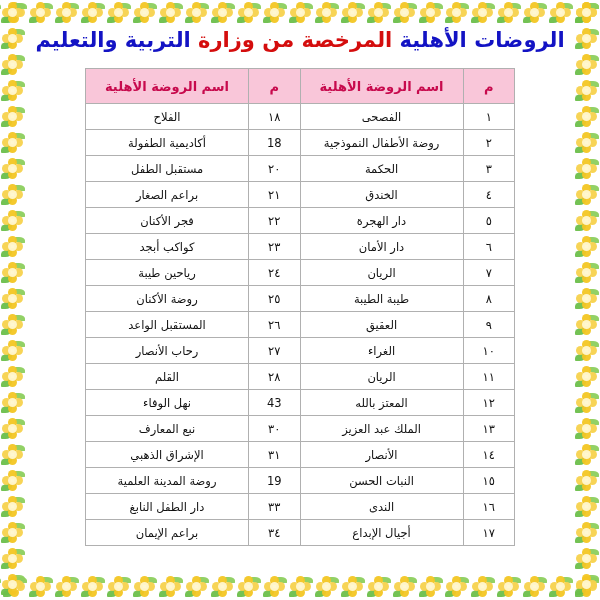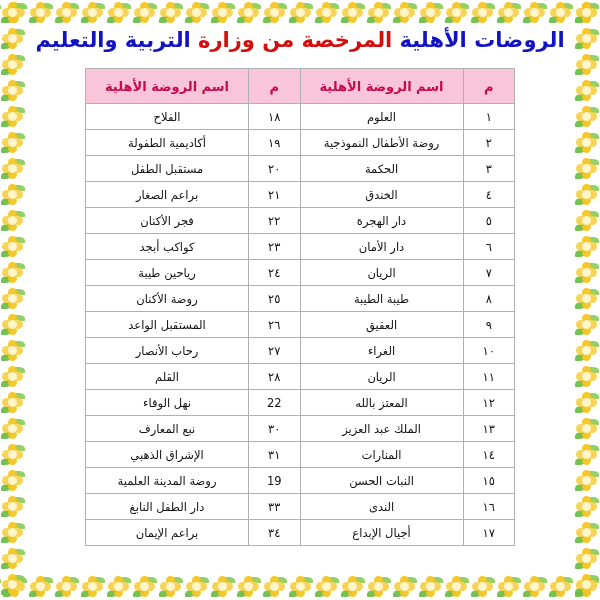--- a/index.html
+++ b/index.html
@@ -984,28 +984,28 @@
           <tr>
             <th>م</th>
             <th>اسم الروضة الأهلية</th>
             <th>م</th>
             <th>اسم الروضة الأهلية</th>
           </tr>
         </thead>
         <tbody id="tbody">
             <tr>
               <td class="num">١</td>
-              <td class="name">العلوم</td>
+              <td class="name">الفصحى</td>
               <td class="num">١٨</td>
               <td class="name">الفلاح</td>
             </tr>
             <tr>
               <td class="num">٢</td>
               <td class="name">روضة الأطفال النموذجية</td>
-              <td class="num">١٩</td>
+              <td class="num">18</td>
               <td class="name">أكاديمية الطفولة</td>
             </tr>
             <tr>
               <td class="num">٣</td>
               <td class="name">الحكمة</td>
               <td class="num">٢٠</td>
               <td class="name">مستقبل الطفل</td>
             </tr>
             <tr>
               <td class="num">٤</td>
@@ -1051,32 +1051,32 @@
             </tr>
             <tr>
               <td class="num">١١</td>
               <td class="name">الريان</td>
               <td class="num">٢٨</td>
               <td class="name">القلم</td>
             </tr>
             <tr>
               <td class="num">١٢</td>
               <td class="name">المعتز بالله</td>
-              <td class="num">22</td>
+              <td class="num">43</td>
               <td class="name">نهل الوفاء</td>
             </tr>
             <tr>
               <td class="num">١٣</td>
               <td class="name">الملك عبد العزيز</td>
               <td class="num">٣٠</td>
               <td class="name">نبع المعارف</td>
             </tr>
             <tr>
               <td class="num">١٤</td>
-              <td class="name">المنارات</td>
+              <td class="name">الأنصار</td>
               <td class="num">٣١</td>
               <td class="name">الإشراق الذهبي</td>
             </tr>
             <tr>
               <td class="num">١٥</td>
               <td class="name">النبات الحسن</td>
               <td class="num">19</td>
               <td class="name">روضة المدينة العلمية</td>
             </tr>
             <tr>

